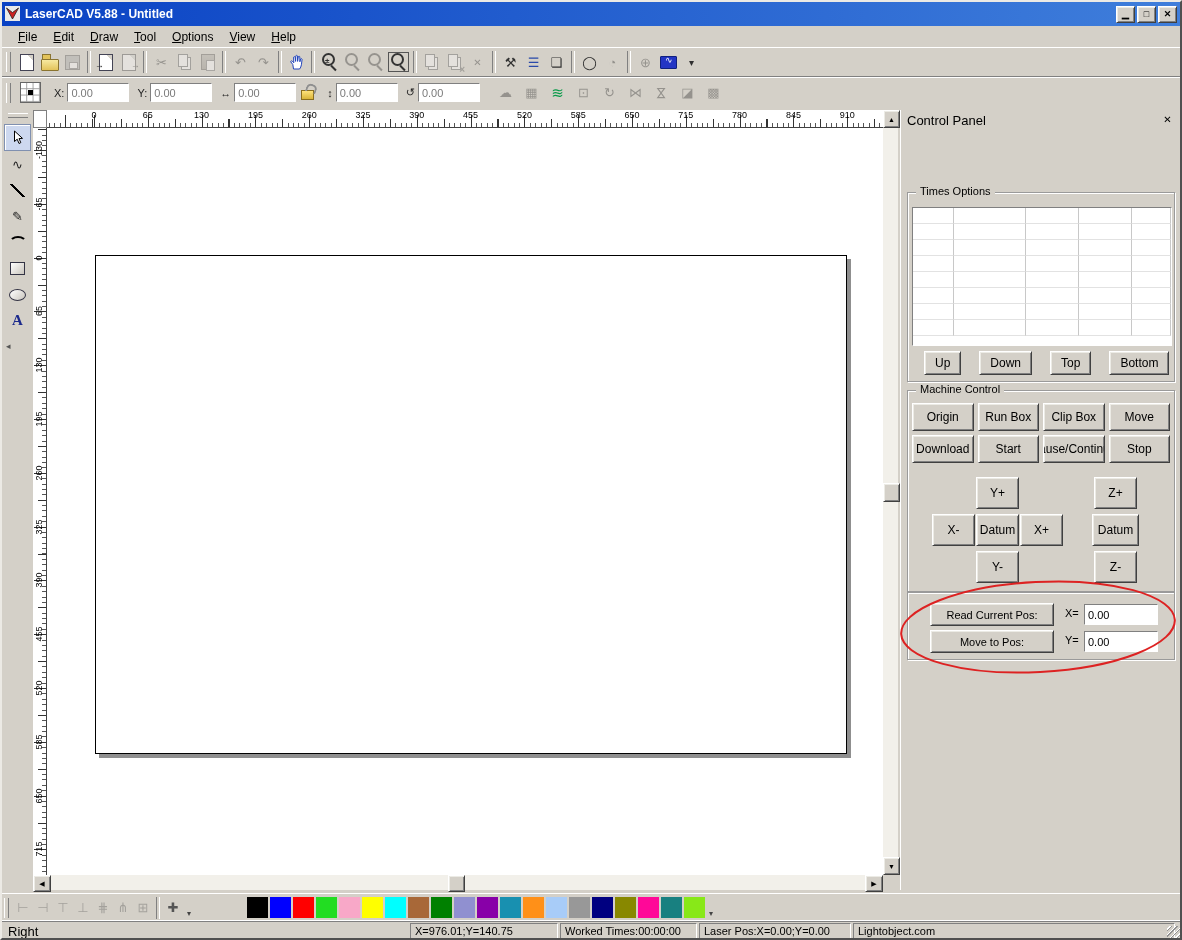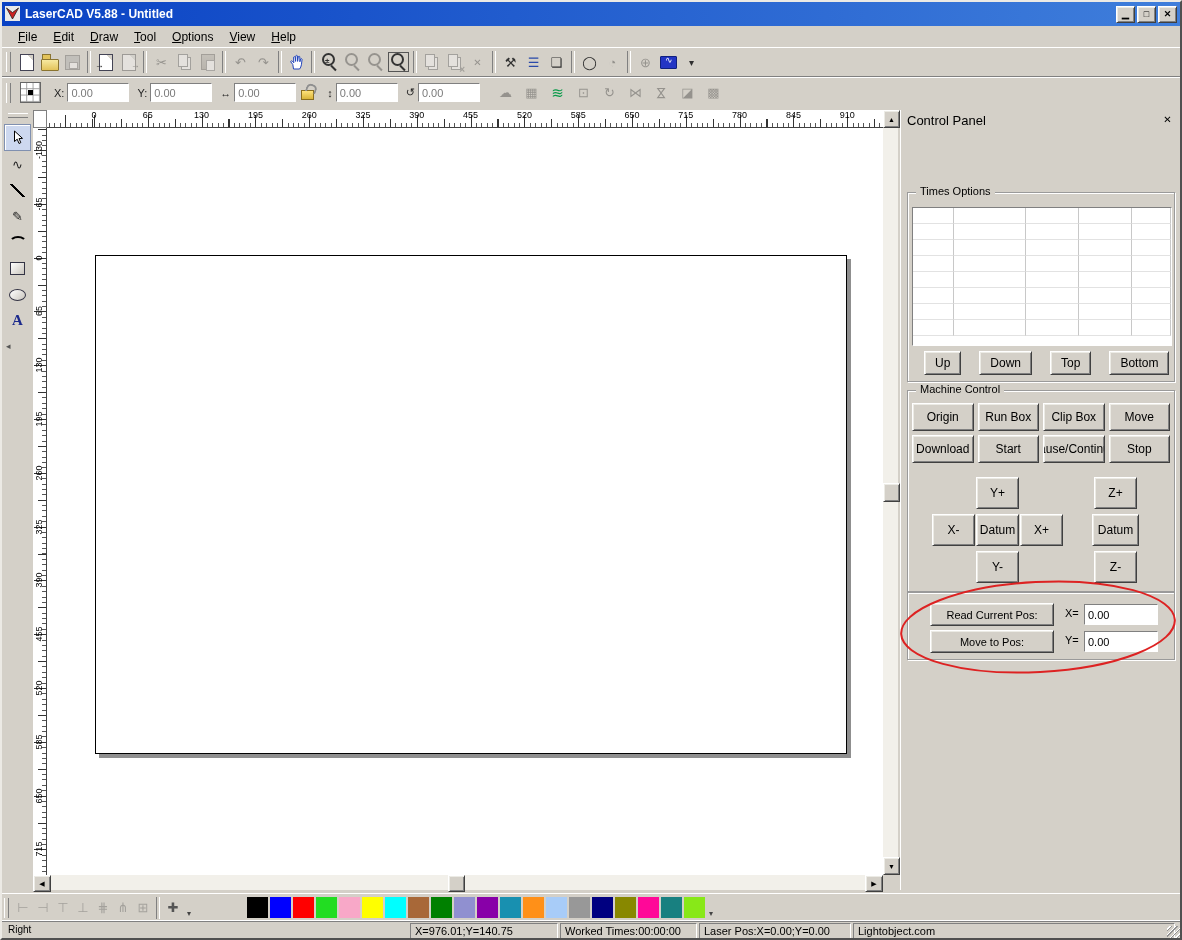--- a/index.html
+++ b/index.html
@@ -149,21 +149,21 @@
   .posin{position:absolute;left:176px;width:66px;height:19px;border:1px solid;border-color:#808080 #fff #fff #808080;
          background:#fff;font:11px "Liberation Sans",sans-serif;padding:0 3px}
   #annot{position:absolute;left:890px;top:572px;pointer-events:none}
   
   #bottombar{position:absolute;left:2px;right:2px;top:893px;height:27px;border-top:1px solid #fff;display:flex;align-items:center}
   .bbi{width:20px;height:20px;display:flex;align-items:center;justify-content:center;font-size:13px;color:#555;flex:none}
   #palette{display:flex;gap:2px;margin-left:56px}
   .sw{width:21px;height:21px;flex:none}
   .smallarrow{font-size:8px;color:#444;margin-left:4px;align-self:flex-end;padding-bottom:3px}
   #statusbar{position:absolute;left:2px;right:2px;top:921px;height:17px;border-top:1px solid #808080;box-shadow:0 -1px 0 #fff}
-  #sb-left{position:absolute;left:6px;top:2px;font-size:10px}
+  #sb-left{position:absolute;left:6px;top:2px;font-size:13px}
   .sp{position:absolute;top:1px;height:14px;line-height:14px;border:1px solid;border-color:#808080 #fff #fff #808080;
       padding:0 4px;font-size:11px;overflow:hidden;white-space:nowrap}
   #sp1{left:408px;width:138px}#sp2{left:558px;width:127px}#sp3{left:697px;width:142px}#sp4{left:851px;width:312px}
   #sgrip{position:absolute;right:0;bottom:0;width:13px;height:13px;
      background:repeating-linear-gradient(135deg,transparent 0 2px,#fff 2px 3px,#909090 3px 4px)}
 </style>
 </head>
 <body>
 
 <div id="titlebar">

